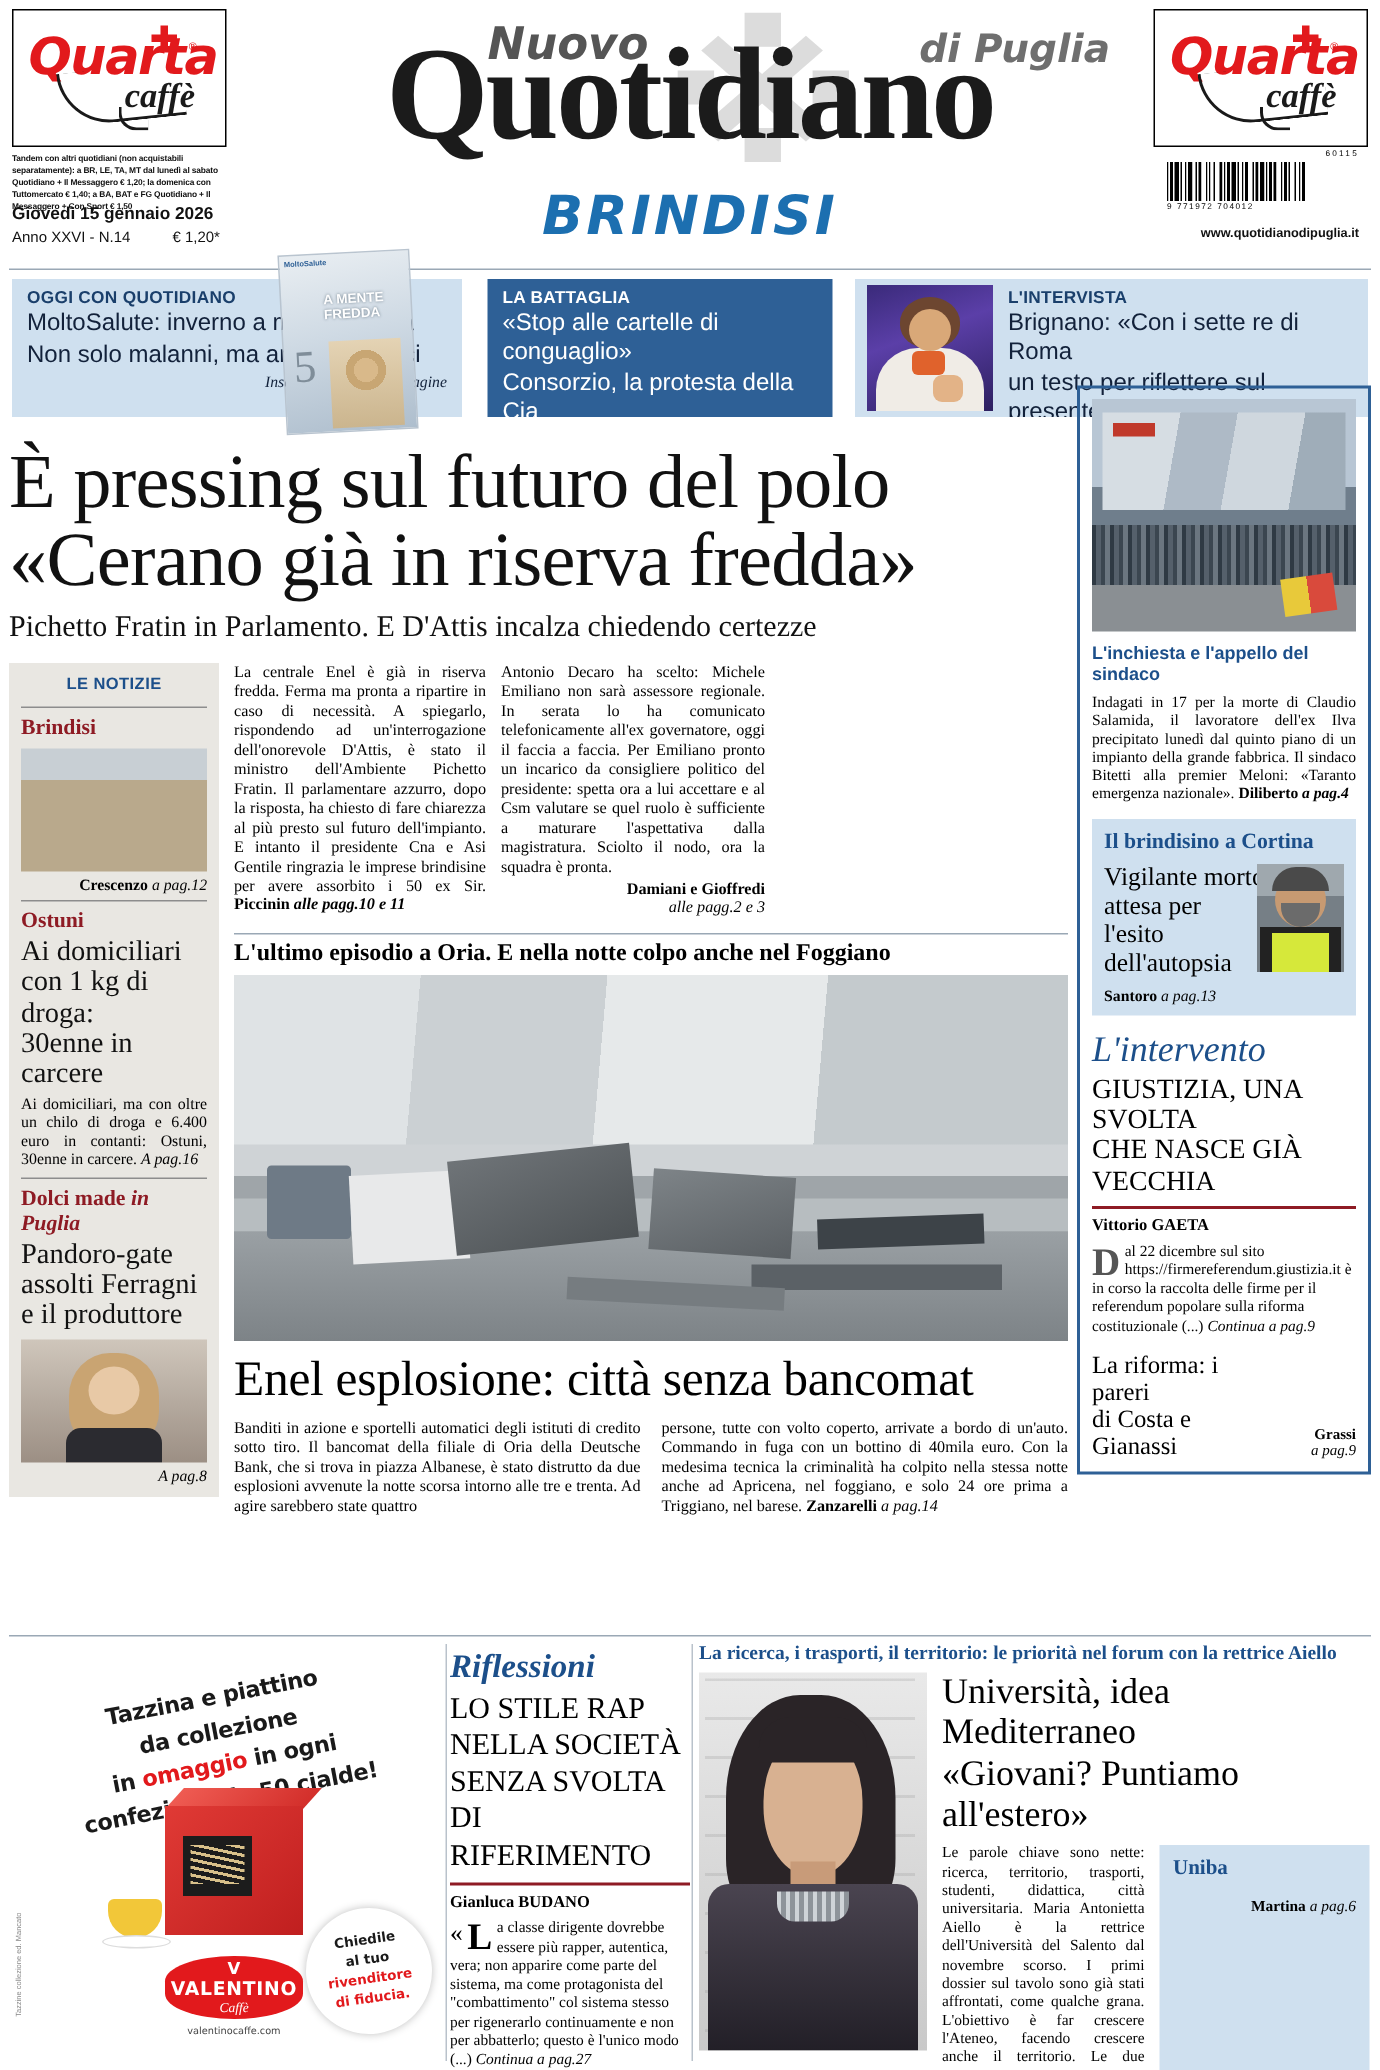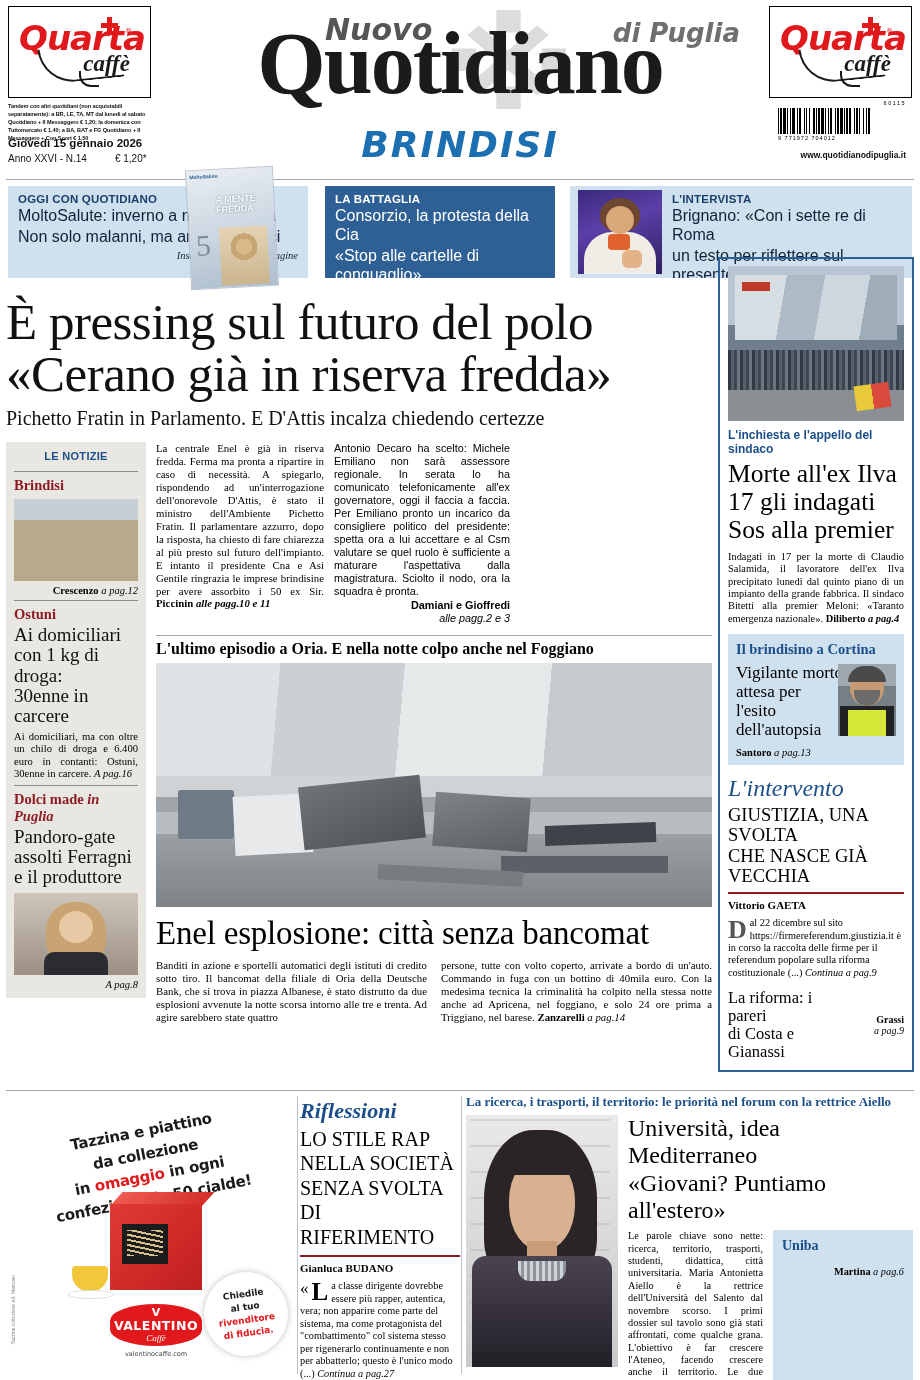--- a/index.html
+++ b/index.html
@@ -198,21 +198,21 @@
   .mid-row1 { display:flex; gap:10px; }
   .mc-text { width:168px; font-family:"Liberation Serif",serif; font-size:10.8px; line-height:1.2; text-align:justify;}
   .mc-text .sig { font-weight:bold; }
   .mc-text .sig i { font-weight:bold; font-style:italic; }
   .regione-col { width:192px; }
   .regione-bar {
     background:#44658f; color:#fff; font-family:"Liberation Serif",serif; font-weight:bold;
     font-size:17px; padding:2px 8px; border-bottom:3px solid #203d63;
   }
   .regione-head { font-family:"Liberation Serif",serif; font-size:21px; line-height:1.14; margin-top:6px; }
-  .decaro-col { width:176px; font-family:Liberation Sans, sans-serif; font-size:10.8px; line-height:1.2; text-align:justify;}
+  .decaro-col { width:176px; font-family:Liberation Serif, serif; font-size:10.8px; line-height:1.2; text-align:justify;}
   .decaro-col .sig { display:block; text-align:right; font-weight:bold; margin-top:2px;}
   .decaro-col .sig2 { display:block; text-align:right; font-style:italic; }
 
   .kicker-rule { height:1px; background:#9aa8b5; margin:10px 0 4px 0; }
   .mid-kicker { font-family:"Liberation Serif",serif; font-weight:bold; font-size:16px; }
   .bigphoto {
     width:100%; height:244px; margin-top:5px; position:relative; overflow:hidden;
     background:linear-gradient(180deg,#e4e7e9 0 30%, #cfd3d6 30% 55%, #9fa5a9 55% 100%);
   }
   .bp-wall { position:absolute; left:0; top:0; width:100%; height:46%;
@@ -265,21 +265,21 @@
   .cp-beard{ position:absolute; left:16px; top:26px; width:26px; height:16px; background:#6b6b6b; border-radius:0 0 14px 14px;}
   .cp-jacket{position:absolute; left:2px; top:42px; width:54px; height:30px; background:#222; }
   .cp-vest { position:absolute; left:10px; top:46px; width:38px; height:26px; background:#d6e83a; }
 
   .intervento-t { font-family:"Liberation Serif",serif; font-style:italic; font-size:24px; color:#1c4f8a; margin-top:10px; }
   .intervento-h { font-family:"Liberation Serif",serif; font-size:18.5px; line-height:1.1; margin-top:3px; }
   .red-rule { height:2px; background:#8e1b24; margin:6px 0 5px 0; }
   .author { font-family:"Liberation Serif",serif; font-weight:bold; font-size:11px; }
   .drop-par { font-family:"Liberation Serif",serif; font-size:10.3px; line-height:1.2; margin-top:6px; text-align:left;}
   .drop-par .dcap { float:left; font-size:26px; line-height:.82; font-weight:bold; padding:2px 3px 0 0; color:#555;}
-  .riforma { display:flex; align-items:center; gap:6px; margin-top:10px; }
+  .riforma { display:flex; align-items:flex-end; gap:6px; margin-top:10px; }
   .riforma-h { font-family:"Liberation Serif",serif; font-size:16.5px; line-height:1.1; flex:1;}
   .riforma-r { font-family:"Liberation Serif",serif; font-size:10px; text-align:right; width:44px;}
   .riforma-r b{font-weight:bold;} .riforma-r i{font-style:italic;}
 
   
   .bottom { position:absolute; left:0; top:1090px; width:920px; height:290px; }
   .bottom-rule { position:absolute; left:6px; right:6px; top:0; height:1px; background:#9aa8b5; }
 
   .ad { position:absolute; left:6px; top:6px; width:290px; height:278px; background:#fff; overflow:hidden; }
   .ad-claim { position:absolute; left:14px; top:24px; width:255px;
@@ -472,22 +472,22 @@
 
     <div class="insert-cover">
       <div class="ic-top">MoltoSalute</div>
       <div class="ic-title">A MENTE FREDDA</div>
       <div class="ic-five">5</div>
       <div class="ic-person"></div>
     </div>
 
     <div class="promo-box promo-b">
       <div class="promo-kicker">LA BATTAGLIA</div>
+      <div class="promo-head">«Stop alle cartelle di conguaglio»</div>
       <div class="promo-head">Consorzio, la protesta della Cia</div>
-      <div class="promo-head">«Stop alle cartelle di conguaglio»</div>
 
     </div>
 
     <div class="promo-box promo-c">
       <div style="margin-left:92px;">
         <div class="promo-kicker">L'INTERVISTA</div>
         <div class="promo-head">Brignano: «Con i sette re di Roma</div>
         <div class="promo-head">un testo per riflettere sul presente»</div>
 
       </div>
@@ -610,23 +610,20 @@
       <div class="right-frame">
 
         <div class="ilva-photo">
           <div class="iv-bld"></div>
           <div class="iv-red"></div>
           <div class="iv-crowd"></div>
           <div class="iv-flag"></div>
         </div>
 
         <div class="r-kicker">L'inchiesta e l'appello del sindaco</div>
-        <div class="r-head" style="white-space:pre-line;">Morte all'ex Ilva
-17 gli indagati
-Sos alla premier</div>
         <div class="r-body">
           <span>Indagati in 17 per la morte di Claudio Salamida, il lavoratore dell'ex Ilva precipitato lunedì dal quinto piano di un impianto della grande fabbrica. Il sindaco Bitetti alla premier Meloni: «Taranto emergenza nazionale».</span>
           <span class="sig">
             <span>Diliberto</span>
             <i>a pag.4</i>
           </span>
         </div>
 
         <div class="cortina-box">
           <div class="cortina-title">Il brindisino a Cortina</div>

